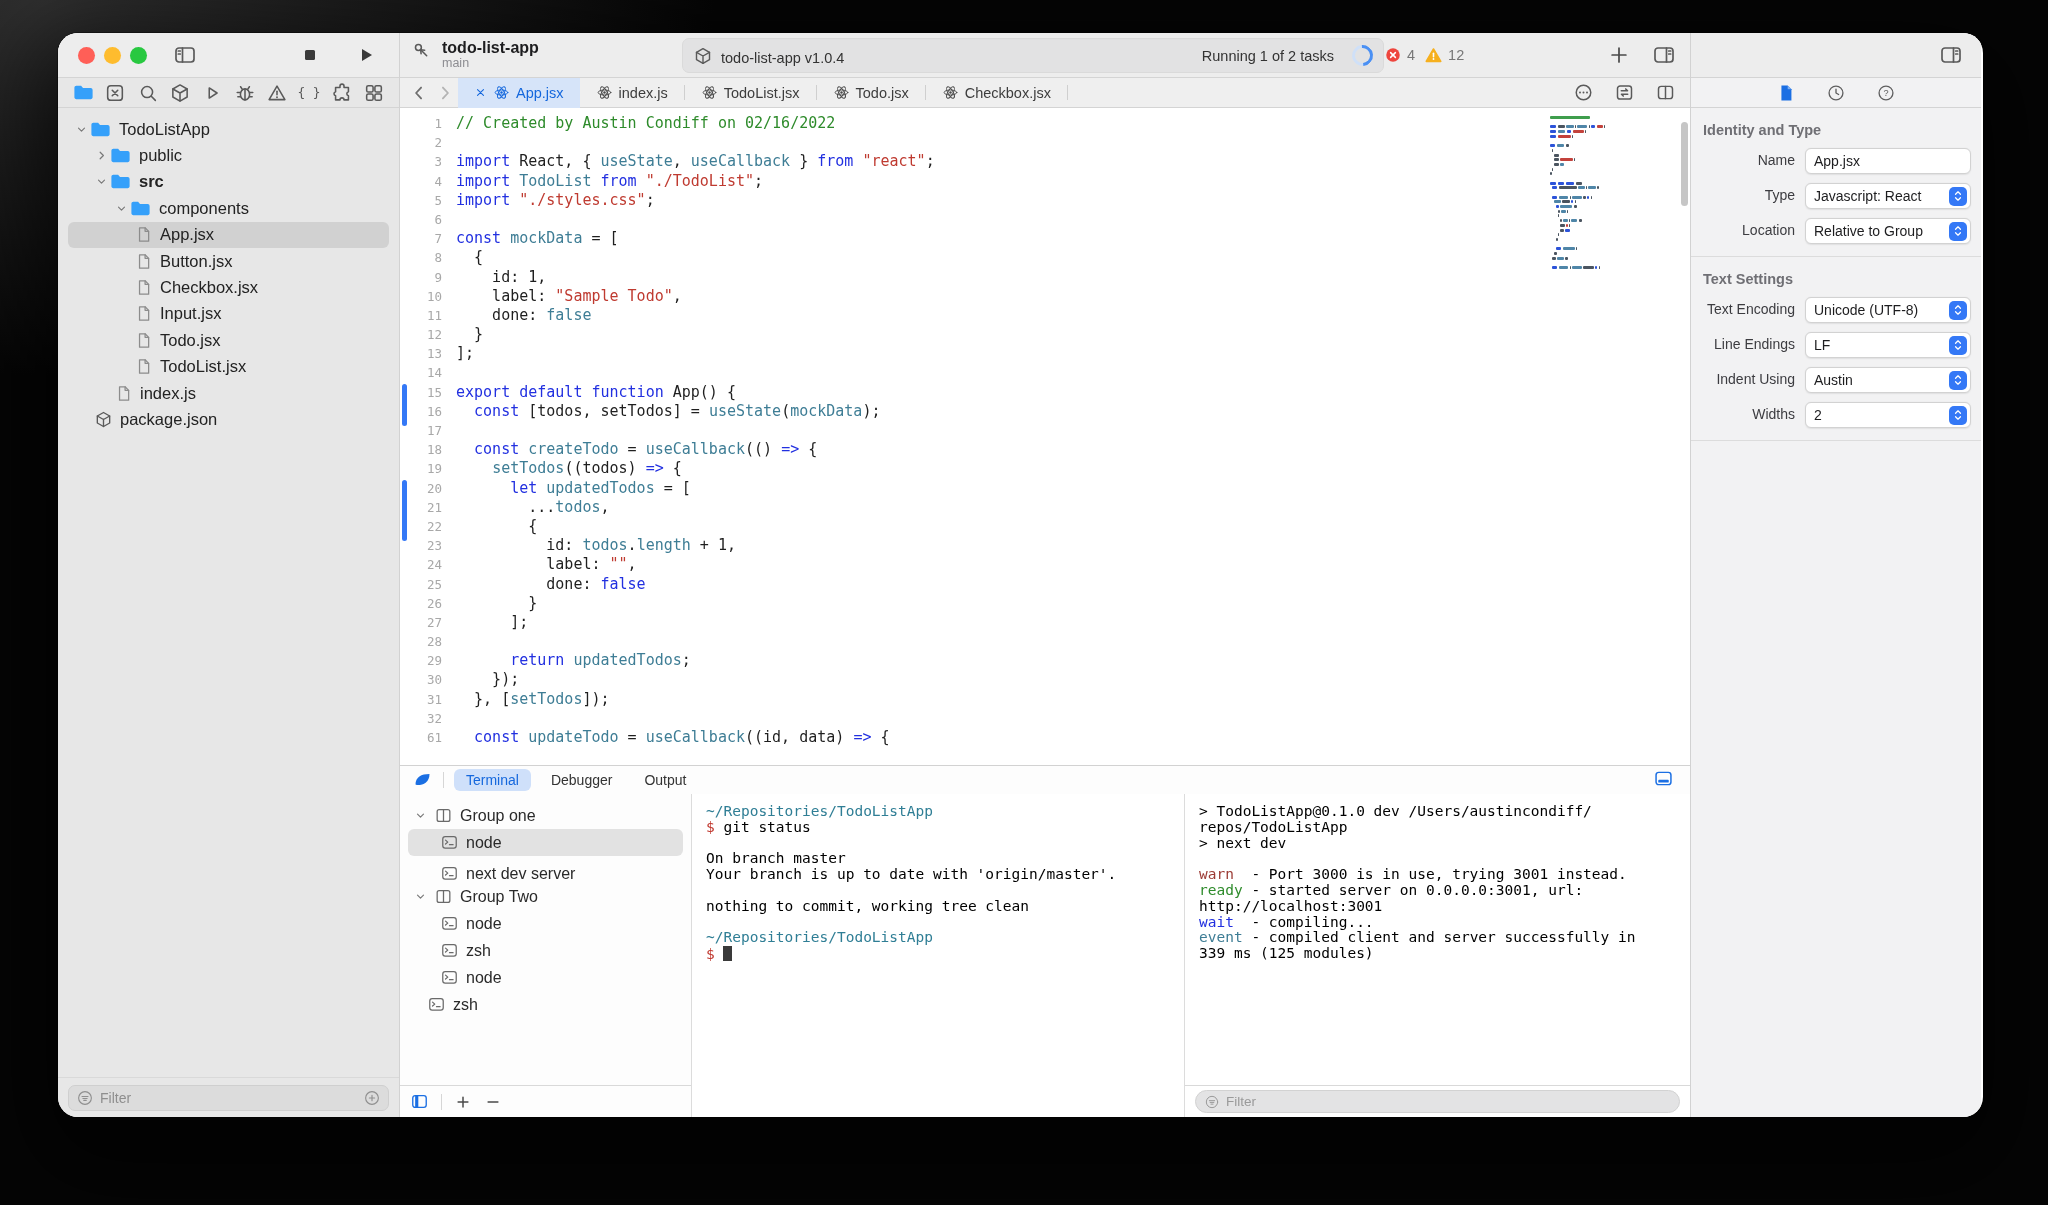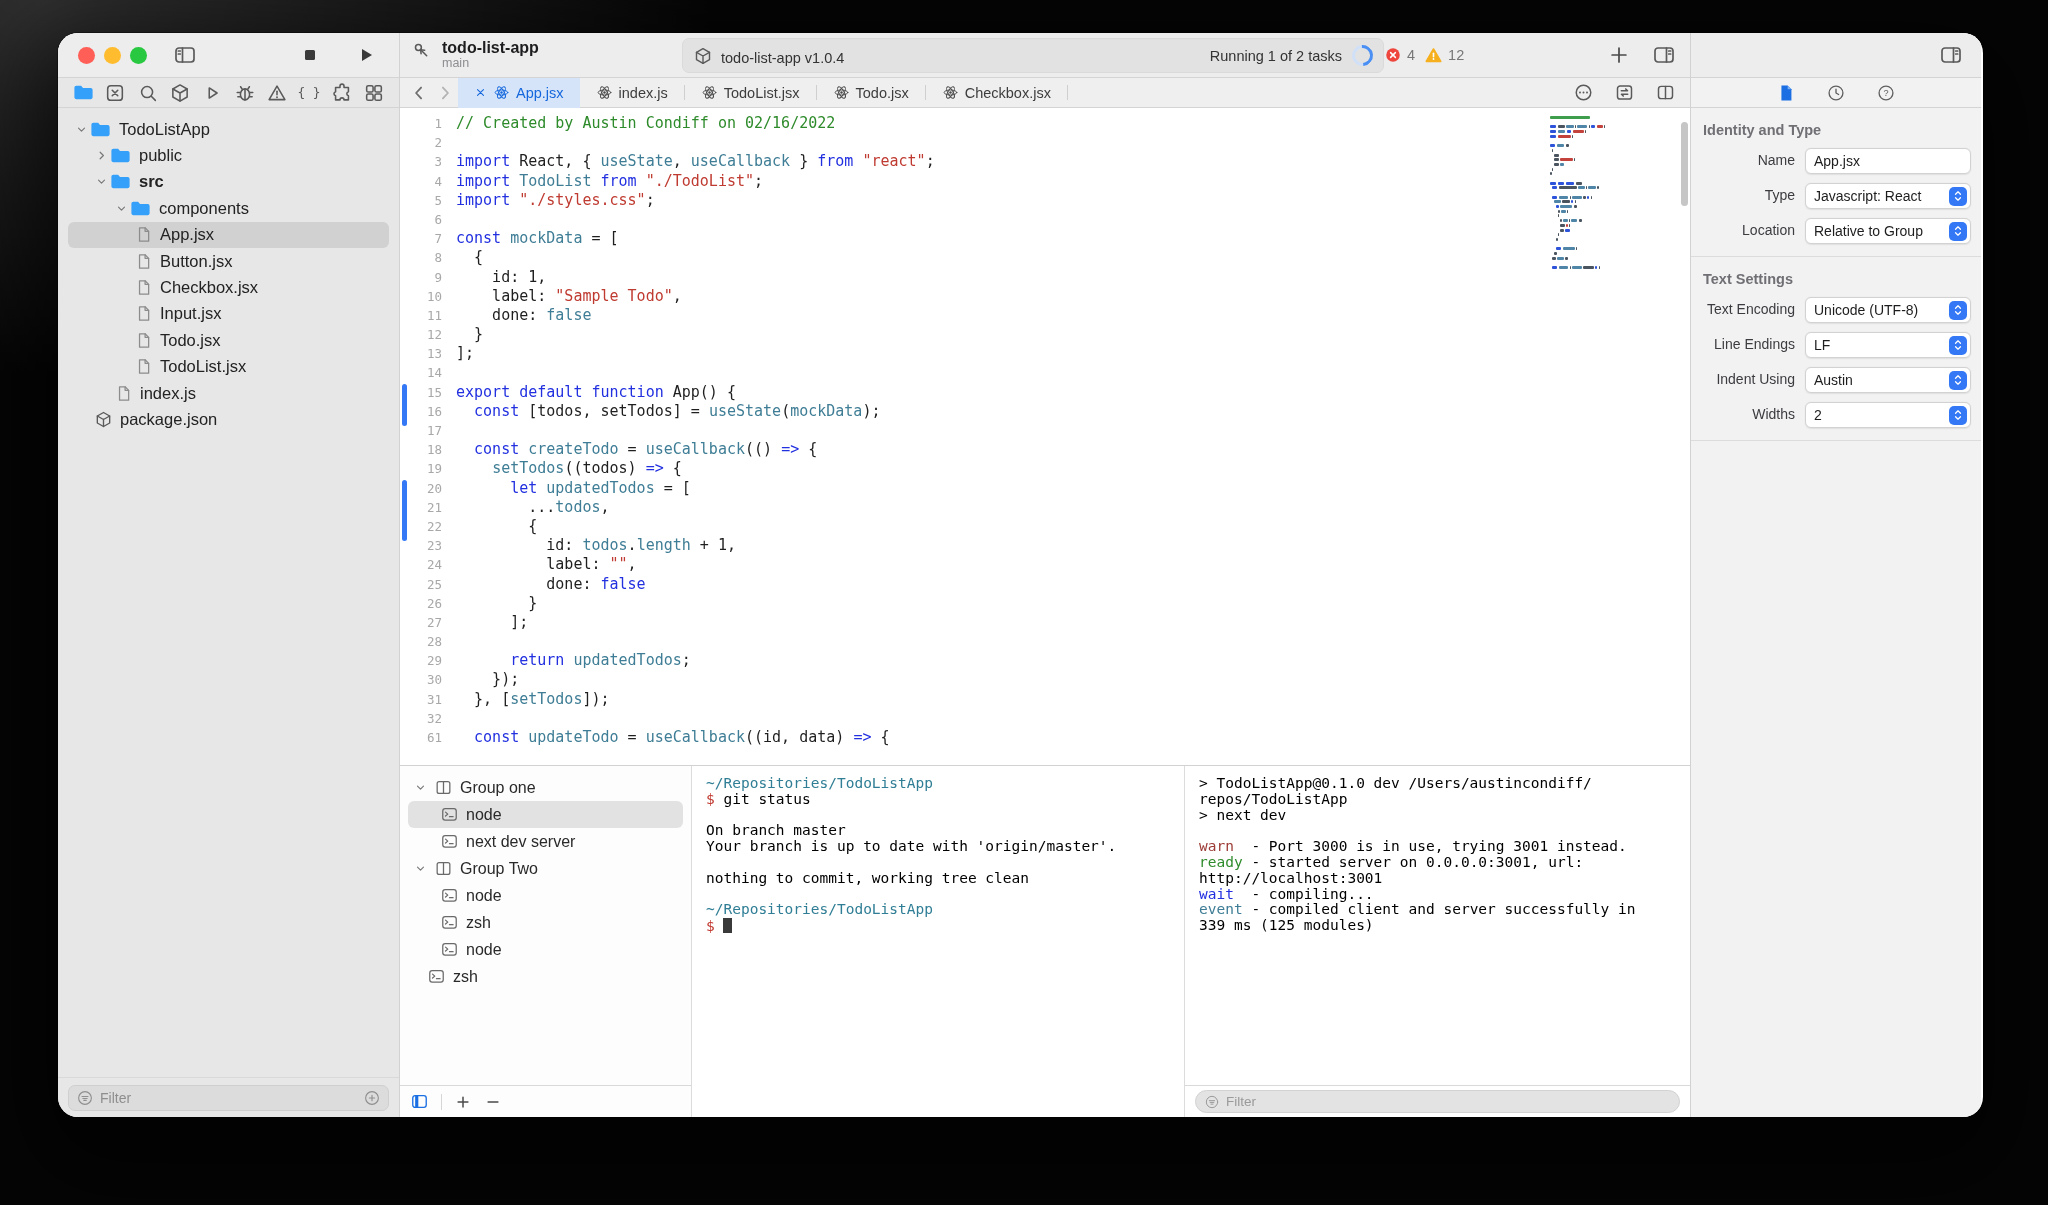--- a/index.html
+++ b/index.html
@@ -36,21 +36,21 @@
   .proj { display:flex; align-items:flex-start; gap:8px; }
   .proj-txt { line-height:1.1; }
   .proj-name { font-size:16px; font-weight:700; color:#1d1d1f; }
   .proj-branch { font-size:12.5px; color:#8d8d92; margin-top:1px; }
   .status-pill {
     position:absolute; left:282px; top:5px; width:702px; height:35px;
     background:#e2e2e3; border:1px solid #dadada; border-radius:7px;
     display:flex; align-items:center; padding:0 10px; font-size:14.5px; color:#333;
   }
   .status-left { display:flex; align-items:flex-end; gap:8px; }
-  .status-right { margin-left:auto; display:flex; align-items:center; gap:10px; }
+  .status-right { margin-left:auto; display:flex; align-items:center; gap:18px; }
   .spinner { width:21px; height:21px; border-radius:50%; border:3px solid #cfe0f8; border-top-color:#4a90f4; border-right-color:#4a90f4; transform:rotate(40deg); }
   .badges { position:absolute; left:984px; display:flex; align-items:center; gap:9px; font-size:14.5px; color:#777; }
   .badge { display:flex; align-items:center; gap:5px; }
   .tb-right { position:absolute; right:14px; display:flex; align-items:center; gap:22px; }
   .inspector .tb { justify-content:flex-end; padding-right:18px; }
 
   
   .band { height:30px; border-bottom:1px solid #d4d4d4; display:flex; align-items:center; flex:none; }
   .sidebar .band { background:#e7e7e7; padding:0 12px; justify-content:space-between; }
   .nav-ic { width:26px; height:24px; display:flex; align-items:center; justify-content:center; }
@@ -800,20 +800,41 @@
             <span class="mm-seg" style="width: 10.45px; background: rgb(75, 85, 96); margin-right: 1px;"></span>
             <span class="mm-seg" style="width: 1.9px; background: rgb(44, 83, 217); margin-right: 1px;"></span>
             <span class="mm-seg" style="width: 0.95px;"></span>
             <span class="mm-seg" style="width: 0.95px; background: rgb(75, 85, 96); margin-right: 1px;"></span>
           </div>
         </div>
       <div class="scrollbar"></div>
     </div>
 
     <div class="utility">
+      <div class="util-tabs">
+        <span class="ic">
+            <svg width="21" height="21" viewBox="0 0 24 24" fill="none" stroke-linecap="round" stroke-linejoin="round">
+              <path d="M4 16.5 C4 8 10.5 4.5 20 4.5 C20 14 13 17.5 5.5 17.2 L4 16.5 Z" fill="#1b6fe3"></path>
+            </svg>
+          </span>
+        <div class="vdiv"></div>
+        <div id="util-tabs" style="display: flex; gap: 8px;">
+            <div class="util-tab active">Terminal</div>
+            <div class="util-tab">Debugger</div>
+            <div class="util-tab">Output</div>
+          </div>
+        <div class="util-right">
+          <span class="ic">
+              <svg width="21" height="21" viewBox="0 0 24 24" fill="none" stroke-linecap="round" stroke-linejoin="round">
+                <rect x="3.5" y="5" width="17" height="14" rx="3" stroke="#1b6fe3" stroke-width="1.7"></rect>
+                <rect x="6" y="13.5" width="12" height="3.2" rx="1" fill="#1b6fe3"></rect>
+              </svg>
+            </span>
+        </div>
+      </div>
       <div class="util-body">
         <div class="sess-col">
           <div class="sess-list" id="sessions">
               <div class="sess-row" style="padding-left: 6px;">
                 <span class="ic">
                   <svg width="13" height="13" viewBox="0 0 24 24" fill="none" stroke-linecap="round" stroke-linejoin="round">
                     <path d="M6.5 9.5 L12 15 L17.5 9.5" stroke="#7a7a7a" stroke-width="2.2"></path>
                   </svg>
                 </span>
                 <span class="ic">
@@ -827,21 +848,21 @@
               <div class="sess-row selected" style="padding-left: 32px;">
                 <span class="ic">
                   <svg width="19" height="19" viewBox="0 0 24 24" fill="none" stroke-linecap="round" stroke-linejoin="round">
                     <rect x="3.5" y="4.5" width="17" height="14.5" rx="3" stroke="#6a6a6a" stroke-width="1.6"></rect>
                     <path d="M7 9 l2.8 2.5 L7 14" stroke="#6a6a6a" stroke-width="1.6"></path>
                     <path d="M12 14.8 h4.5" stroke="#6a6a6a" stroke-width="1.6"></path>
                   </svg>
                 </span>
                 <span>node</span>
               </div>
-              <div class="sess-row" style="padding-left: 32px;">
+              <div class="sess-row" style="padding-left: 32px; align-items: flex-end;">
                 <span class="ic">
                   <svg width="19" height="19" viewBox="0 0 24 24" fill="none" stroke-linecap="round" stroke-linejoin="round">
                     <rect x="3.5" y="4.5" width="17" height="14.5" rx="3" stroke="#6a6a6a" stroke-width="1.6"></rect>
                     <path d="M7 9 l2.8 2.5 L7 14" stroke="#6a6a6a" stroke-width="1.6"></path>
                     <path d="M12 14.8 h4.5" stroke="#6a6a6a" stroke-width="1.6"></path>
                   </svg>
                 </span>
                 <span>next dev server</span>
               </div>
               <div class="sess-row" style="padding-left: 6px;">

